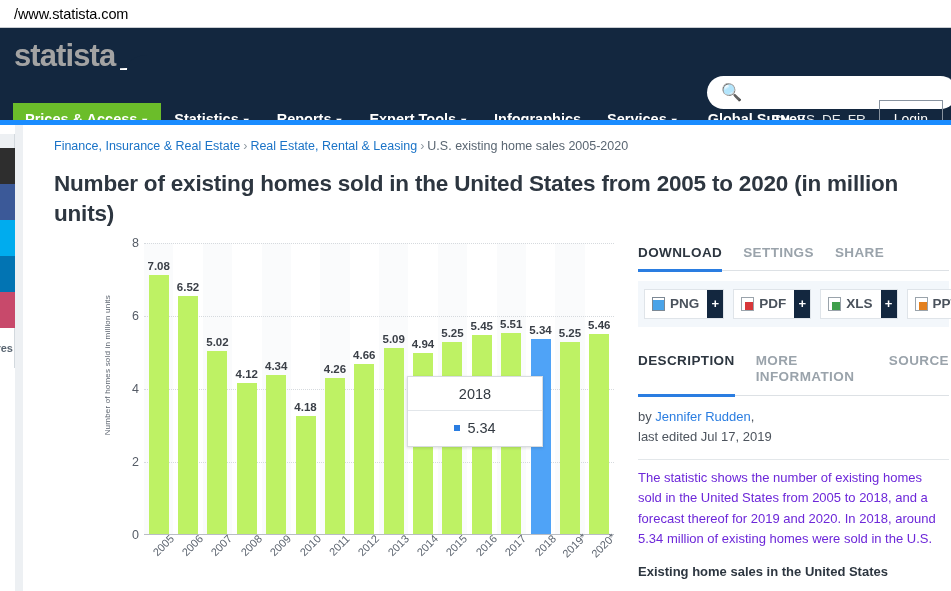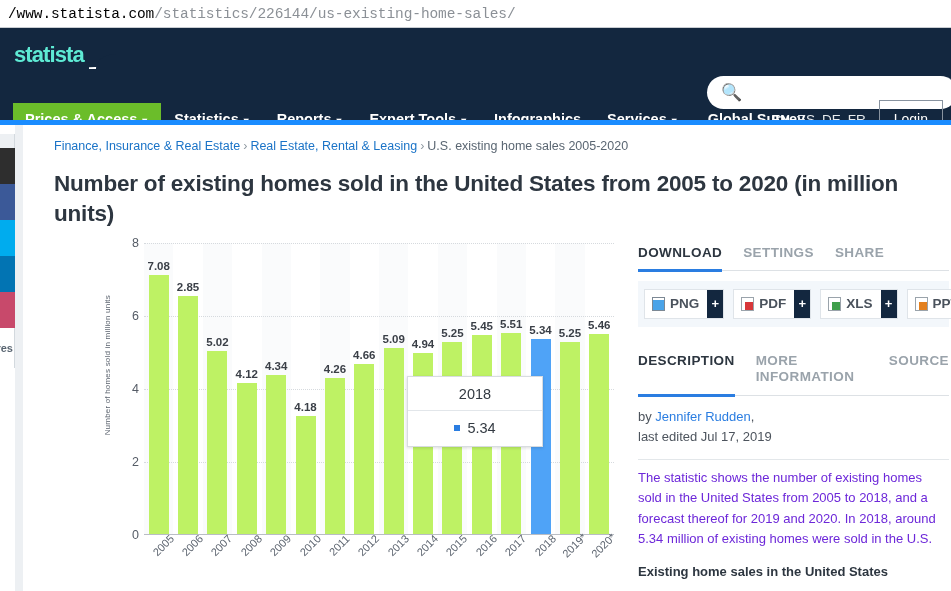--- a/index.html
+++ b/index.html
@@ -10,46 +10,45 @@
     font-family: "Liberation Sans", sans-serif;
   }
 
   
   .urlbar {
     height: 28px;
     background: #ffffff;
     border-bottom: 1px solid #c9cdd2;
     display: flex;
     align-items: center;
-    padding-left: 8px;
+    padding-left: 14px;
     font-size: 14.5px;
     letter-spacing: -0.1px;
     white-space: nowrap;
     overflow: hidden;
-    font-family: Liberation Mono, monospace;
   }
   .url-path { color: #8b9096; }
 
   
   .nav {
     position: relative;
     height: 97px;
     background: #13273f;
     overflow: hidden;
   }
   .nav-accent {
     position: absolute; left: 0; right: 0; bottom: 0;
     height: 5px; background: #1a8cff;
   }
   .logo {
     position: absolute; left: 14px; top: 12px;
     display: flex; align-items: center; gap: 5px;
   }
   .logo-text {
-    color: #5eead4; font-size: 22px; font-weight: 700;
+    color: #a3a3a3; font-size: 31px; font-weight: 700;
     letter-spacing: -0.9px; line-height: 1;
   }
   .logo-mark {
     width: 27px; height: 27px; background: #ffffff;
     position: relative; overflow: hidden; margin-top: 2px;
   }
   .logo-mark::before {
     content: ""; position: absolute;
     width: 40px; height: 28px; left: -10px; top: -3px;
     border-radius: 0 0 60% 0;
@@ -304,21 +303,20 @@
   }
   .desc-sub {
     margin-top: 15px; font-size: 13px; font-weight: 700; color: #2d3640;
   }
 </style>
 </head>
 <body>
 
 <div class="urlbar">
   <span>/www.statista.com</span>
-    <span class="url-path">/statistics/226144/us-existing-home-sales/</span>
 </div>
 
 <div class="nav">
   <div class="logo">
     <span class="logo-text">statista</span>
     <span class="logo-mark"></span>
   </div>
 
   <div class="menu">
     <div class="menu-item pill">
@@ -409,21 +407,21 @@
               <div class="gridline" style="top: 0px;"></div>
             </div>
           <div class="bars" id="bars">
               <div class="barcell">
                 <div class="bar" style="height: 258.42px;">
                   <div class="barval">7.08</div>
                 </div>
               </div>
               <div class="barcell">
                 <div class="bar" style="height: 237.98px;">
-                  <div class="barval">2.85</div>
+                  <div class="barval">6.52</div>
                 </div>
               </div>
               <div class="barcell">
                 <div class="bar" style="height: 183.23px;">
                   <div class="barval">5.02</div>
                 </div>
               </div>
               <div class="barcell">
                 <div class="bar" style="height: 150.38px;">
                   <div class="barval">4.12</div>

